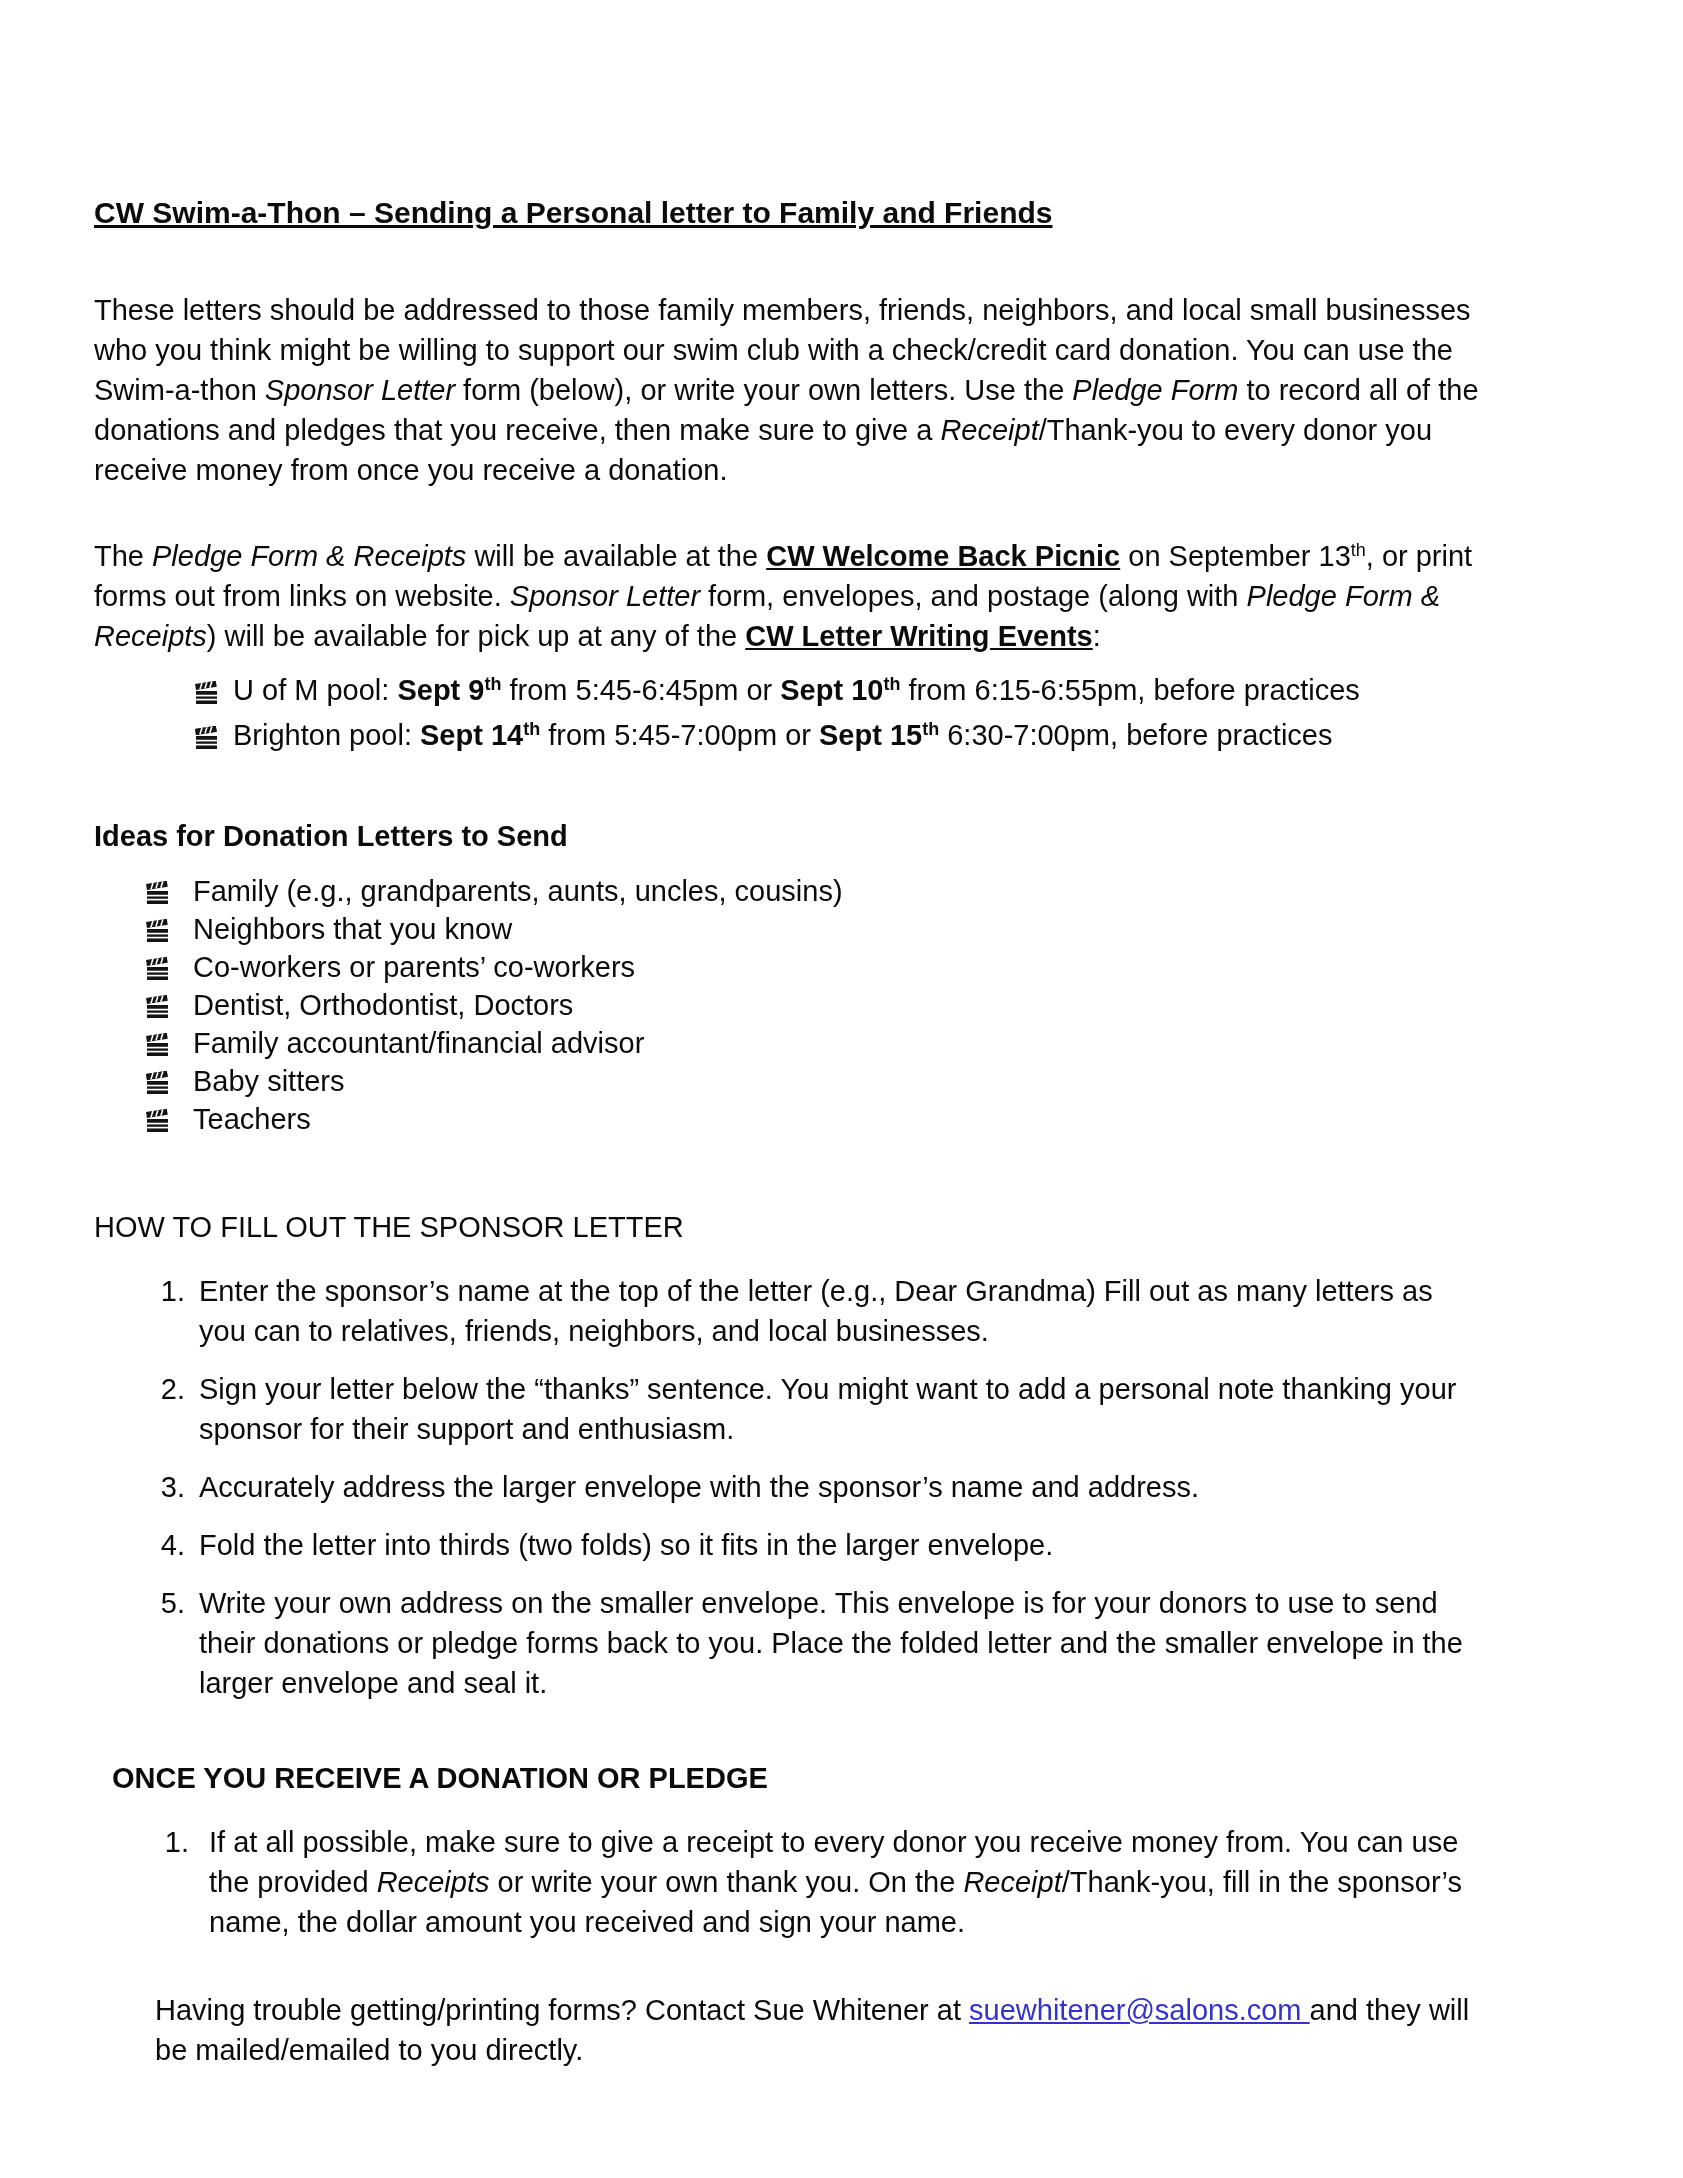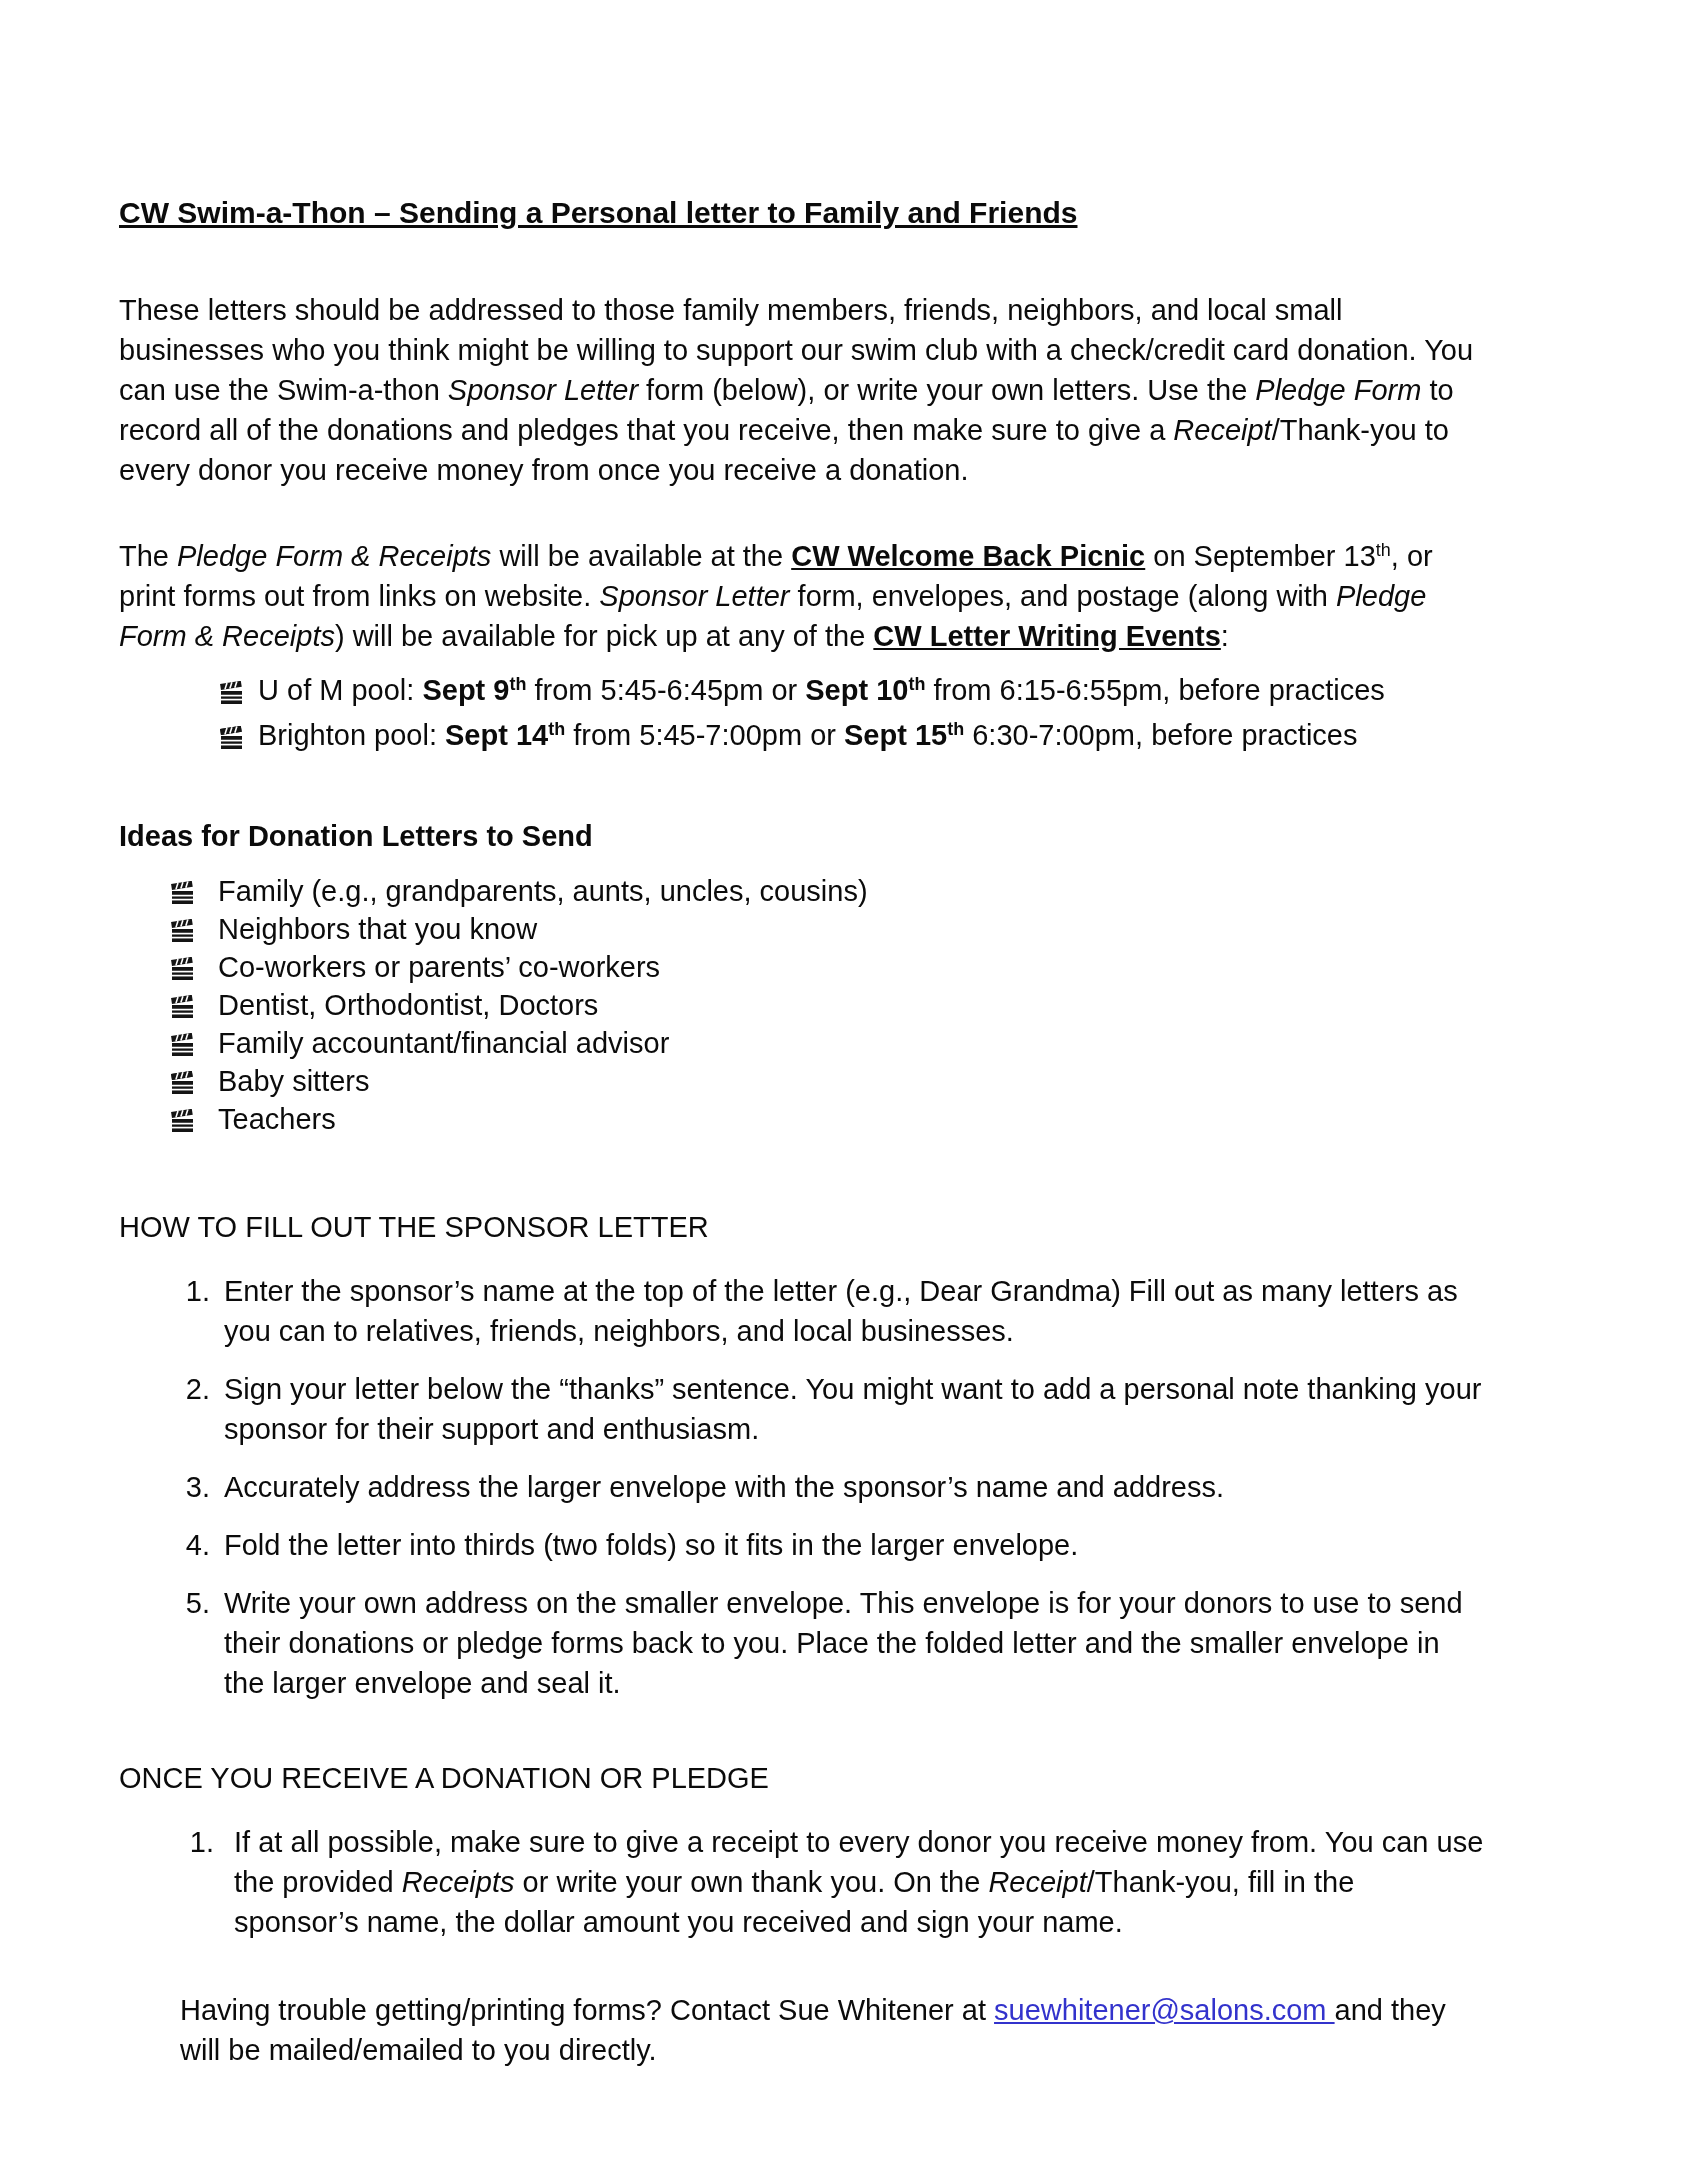--- a/index.html
+++ b/index.html
@@ -5,21 +5,21 @@
   html,body{margin:0;padding:0;background:#ffffff;}
   body{
     width:1683px;height:2178px;
     font-family:"Liberation Sans","DejaVu Sans",sans-serif;
     color:#0b0b0b;
     -webkit-font-smoothing:antialiased;
   }
   .page{
     box-sizing:border-box;
     width:1683px;height:2178px;
-    padding:193px 198px 0 119px;
+    padding:193px 198px 0 94px;
     font-size:29px;
     line-height:40px;
   }
   .title{
     font-size:30px;
     font-weight:bold;
     text-decoration:underline;
     margin:0 0 57px 0;
   }
   p{margin:0;}
@@ -39,21 +39,21 @@
   ul{list-style:none;margin:0;padding:0;}
   ul li{position:relative;margin:0;}
   .events li{padding-left:139px;margin-bottom:5px;}
   .events .bullet-icon{position:absolute;left:99px;top:7px;}
   .ideas-list li{padding-left:99px;line-height:38px;}
   .ideas-list .bullet-icon{position:absolute;left:50px;top:6px;}
   .bullet-icon{display:inline-block;width:27px;height:26px;}
   h2{font-size:29px;margin:0;}
   .ideas-heading{font-weight:bold;margin:61px 0 16px 0;}
   .how-heading{font-weight:normal;margin:69px 0 24px 0;}
-  .once-heading{font-weight:normal;margin:55px 0 24px 0;}
+  .once-heading{font-weight:bold;margin:55px 0 24px 18px;}
   ol{margin:0;padding:0 0 0 99px;}
   ol li{margin:0 0 18px 0;padding-left:6px;}
   ol.once{padding-left:103px;}
   ol.once li{padding-left:12px;}
   .footer{margin:48px 0 0 61px;}
   a.email{text-decoration:underline;cursor:pointer;}
 </style>
 </head>
 <body>
 

